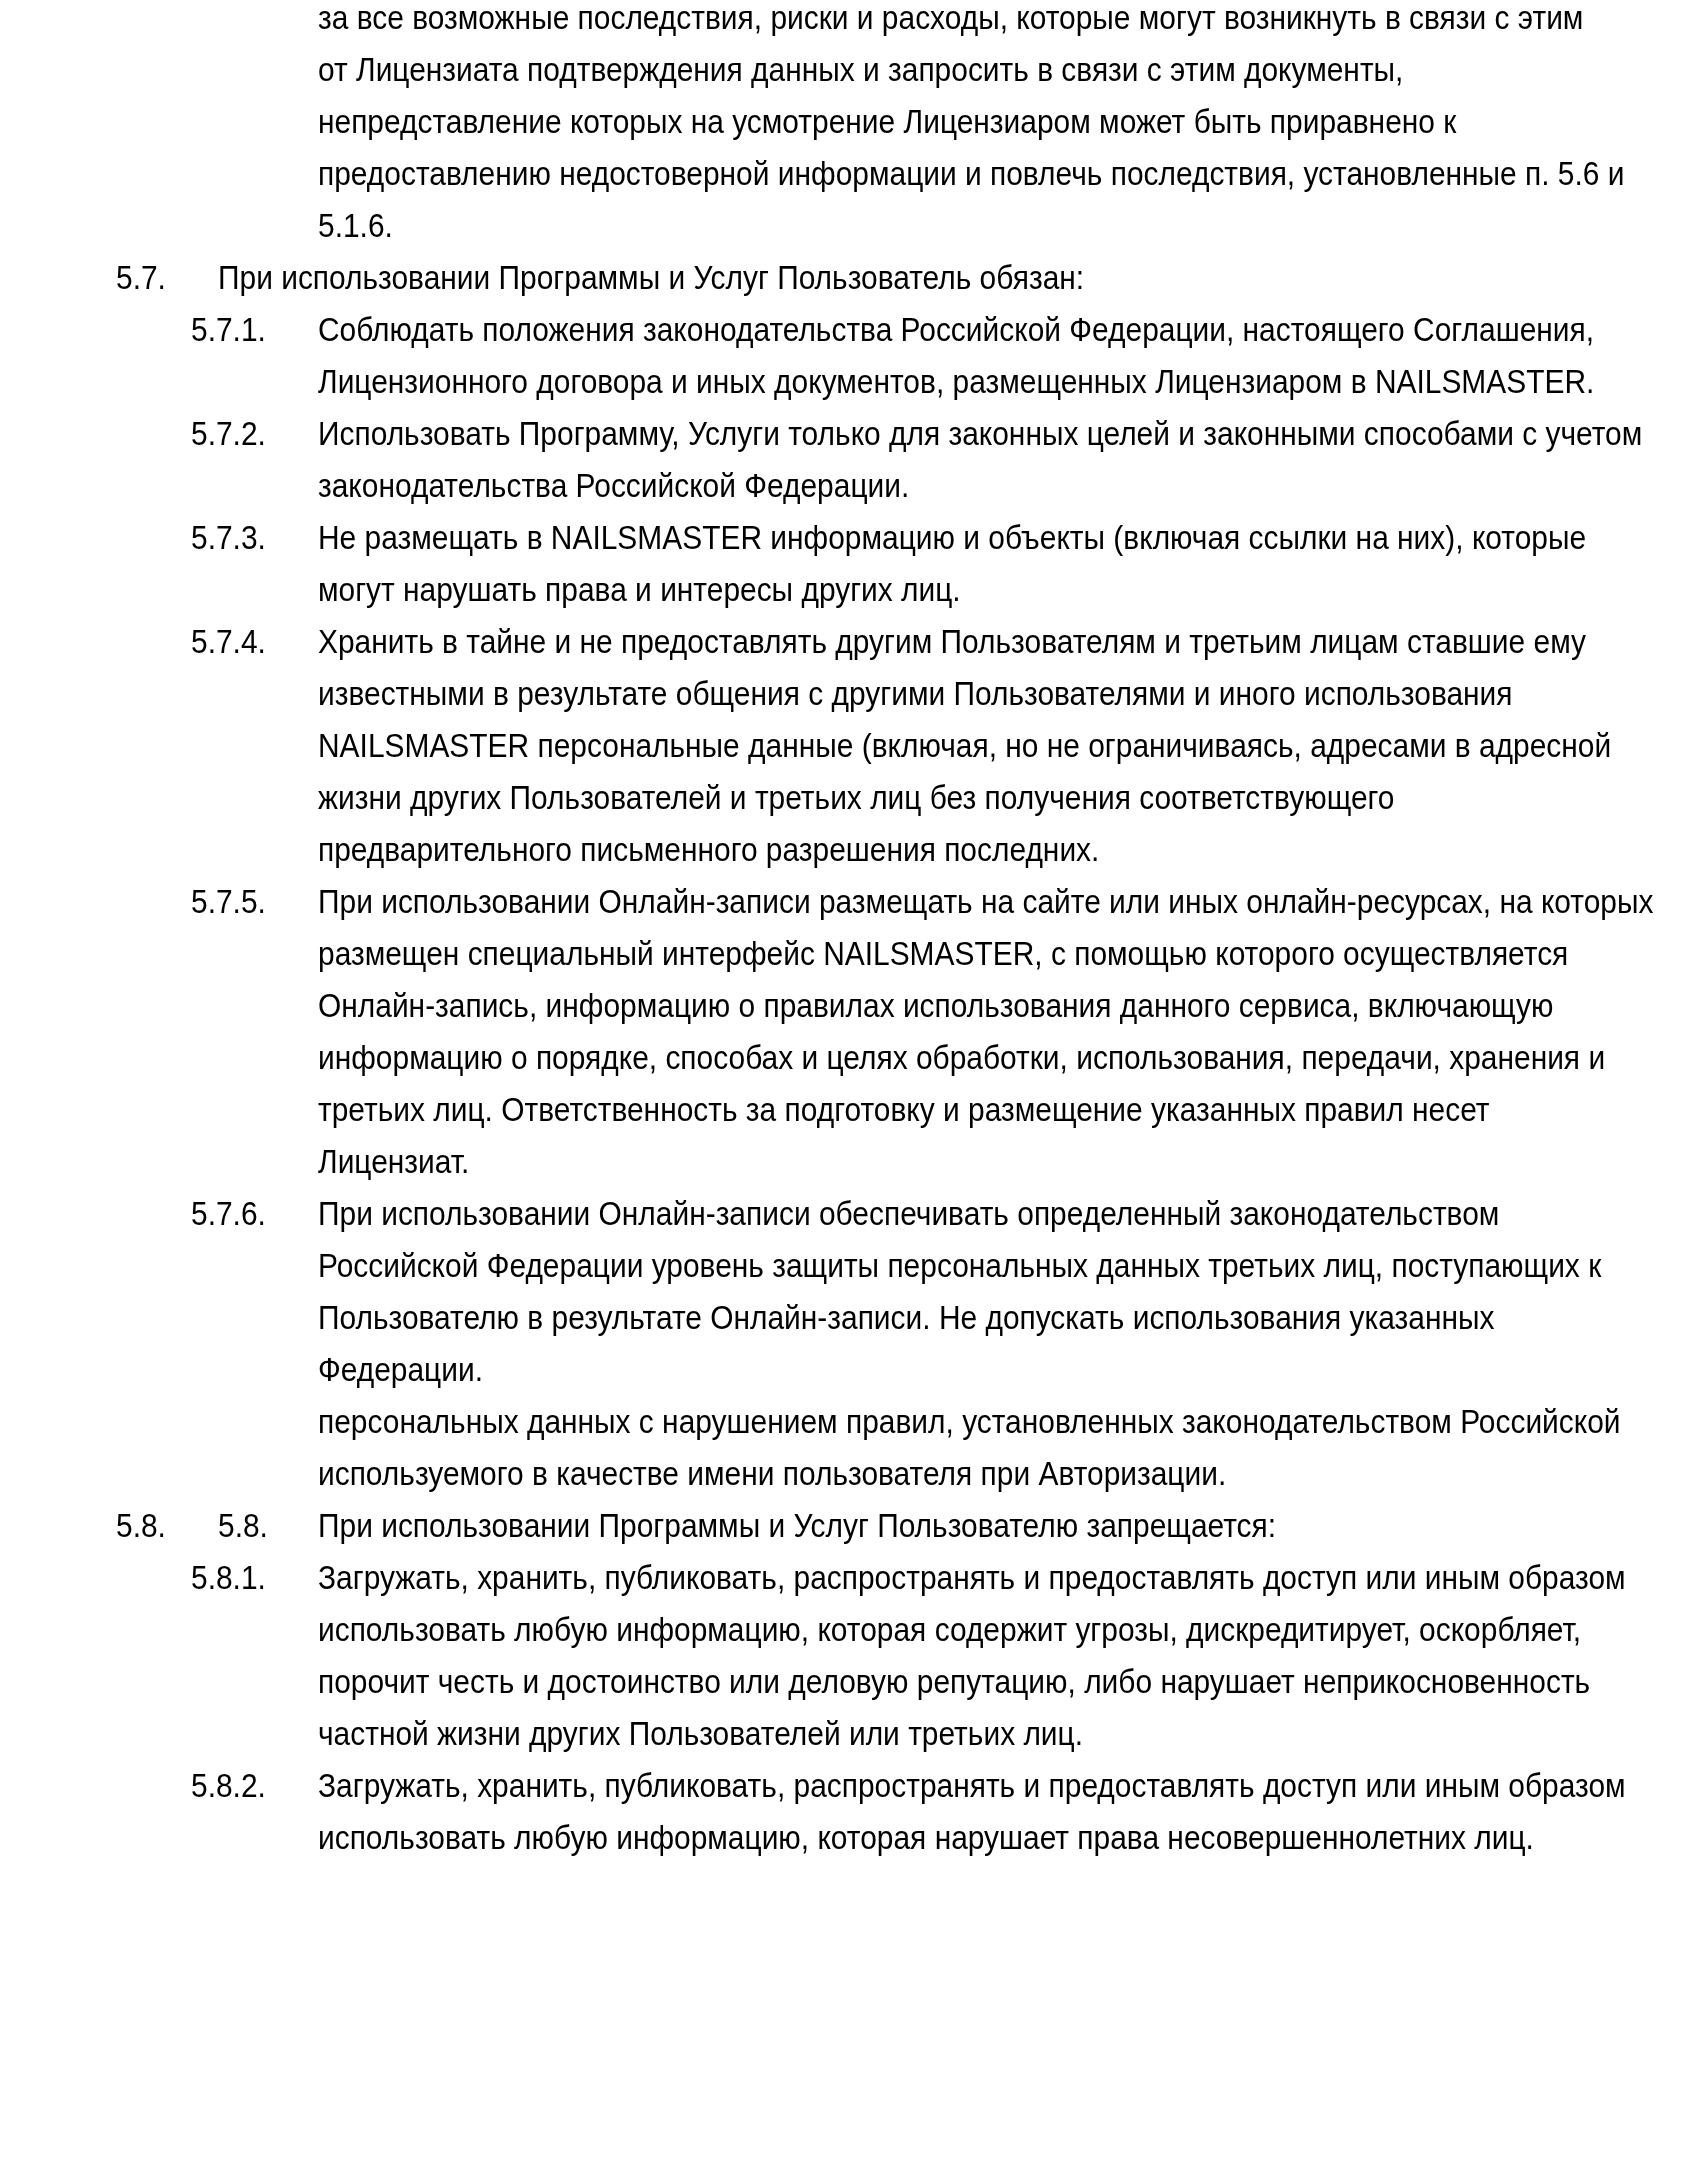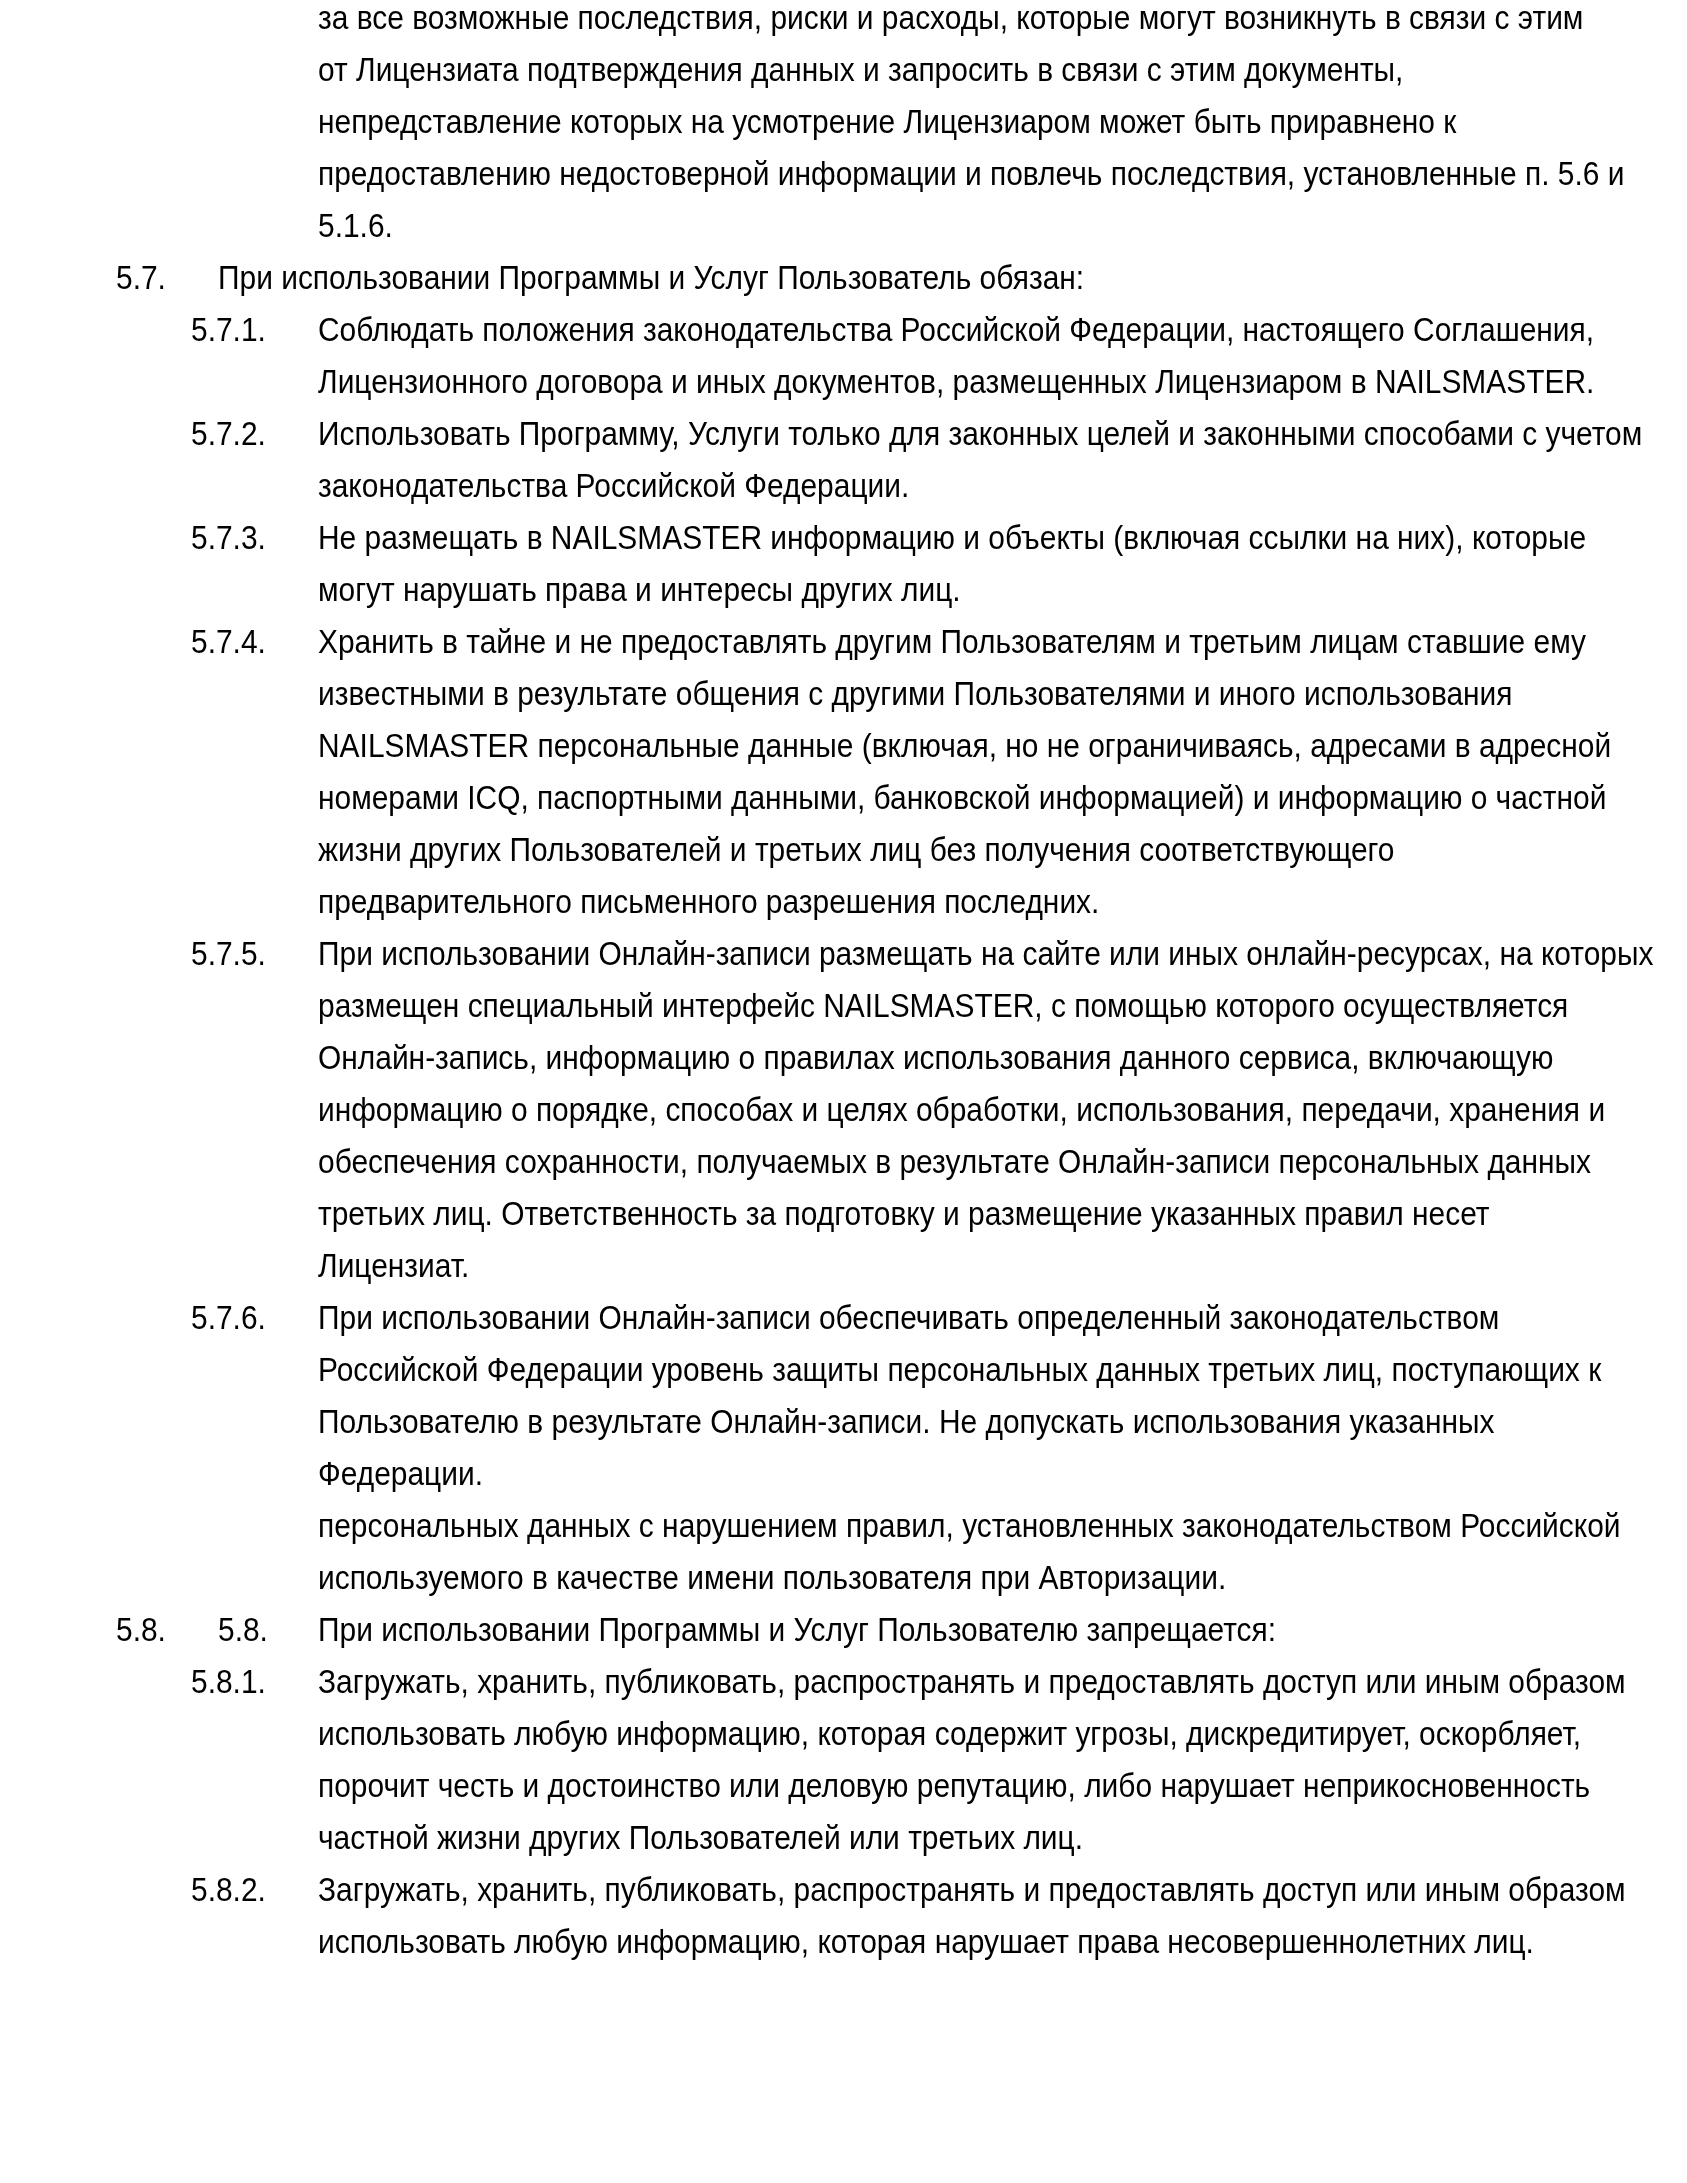--- a/index.html
+++ b/index.html
@@ -51,28 +51,26 @@
       <div class="line"><span class="seg" style="left: 116px;">5.7.</span><span class="seg" style="left: 218px;">При использовании Программы и Услуг Пользователь обязан:</span></div>
       <div class="line"><span class="seg" style="left: 191px;">5.7.1.</span><span class="seg" style="left: 318px;">Соблюдать положения законодательства Российской Федерации, настоящего Соглашения,</span></div>
       <div class="line"><span class="seg" style="left: 318px;">Лицензионного договора и иных документов, размещенных Лицензиаром в NAILSMASTER.</span></div>
       <div class="line"><span class="seg" style="left: 191px;">5.7.2.</span><span class="seg" style="left: 318px;">Использовать Программу, Услуги только для законных целей и законными способами с учетом</span></div>
       <div class="line"><span class="seg" style="left: 318px;">законодательства Российской Федерации.</span></div>
       <div class="line"><span class="seg" style="left: 191px;">5.7.3.</span><span class="seg" style="left: 318px;">Не размещать в NAILSMASTER информацию и объекты (включая ссылки на них), которые</span></div>
       <div class="line"><span class="seg" style="left: 318px;">могут нарушать права и интересы других лиц.</span></div>
       <div class="line"><span class="seg" style="left: 191px;">5.7.4.</span><span class="seg" style="left: 318px;">Хранить в тайне и не предоставлять другим Пользователям и третьим лицам ставшие ему</span></div>
       <div class="line"><span class="seg" style="left: 318px;">известными в результате общения с другими Пользователями и иного использования</span></div>
       <div class="line"><span class="seg" style="left: 318px;">NAILSMASTER персональные данные (включая, но не ограничиваясь, адресами в адресной</span></div>
-      <div class="line"><span class="seg" style="left: 318px;">номерами ICQ, паспортными данными, банковской информацией) и информацию о частной</span></div>
       <div class="line"><span class="seg" style="left: 318px;">жизни других Пользователей и третьих лиц без получения соответствующего</span></div>
       <div class="line"><span class="seg" style="left: 318px;">предварительного письменного разрешения последних.</span></div>
       <div class="line"><span class="seg" style="left: 191px;">5.7.5.</span><span class="seg" style="left: 318px;">При использовании Онлайн-записи размещать на сайте или иных онлайн-ресурсах, на которых</span></div>
       <div class="line"><span class="seg" style="left: 318px;">размещен специальный интерфейс NAILSMASTER, с помощью которого осуществляется</span></div>
       <div class="line"><span class="seg" style="left: 318px;">Онлайн-запись, информацию о правилах использования данного сервиса, включающую</span></div>
       <div class="line"><span class="seg" style="left: 318px;">информацию о порядке, способах и целях обработки, использования, передачи, хранения и</span></div>
-      <div class="line"><span class="seg" style="left: 318px;">обеспечения сохранности, получаемых в результате Онлайн-записи персональных данных</span></div>
       <div class="line"><span class="seg" style="left: 318px;">третьих лиц. Ответственность за подготовку и размещение указанных правил несет</span></div>
       <div class="line"><span class="seg" style="left: 318px;">Лицензиат.</span></div>
       <div class="line"><span class="seg" style="left: 191px;">5.7.6.</span><span class="seg" style="left: 318px;">При использовании Онлайн-записи обеспечивать определенный законодательством</span></div>
       <div class="line"><span class="seg" style="left: 318px;">Российской Федерации уровень защиты персональных данных третьих лиц, поступающих к</span></div>
       <div class="line"><span class="seg" style="left: 318px;">Пользователю в результате Онлайн-записи. Не допускать использования указанных</span></div>
       <div class="line"><span class="seg" style="left: 318px;">Федерации.</span></div>
       <div class="line"><span class="seg" style="left: 318px;">персональных данных с нарушением правил, установленных законодательством Российской</span></div>
       <div class="line"><span class="seg" style="left: 318px;">используемого в качестве имени пользователя при Авторизации.</span></div>
       <div class="line"><span class="seg" style="left: 116px;">5.8.</span><span class="seg" style="left: 218px;">5.8.</span><span class="seg" style="left: 318px;">При использовании Программы и Услуг Пользователю запрещается:</span></div>
       <div class="line"><span class="seg" style="left: 191px;">5.8.1.</span><span class="seg" style="left: 318px;">Загружать, хранить, публиковать, распространять и предоставлять доступ или иным образом</span></div>

